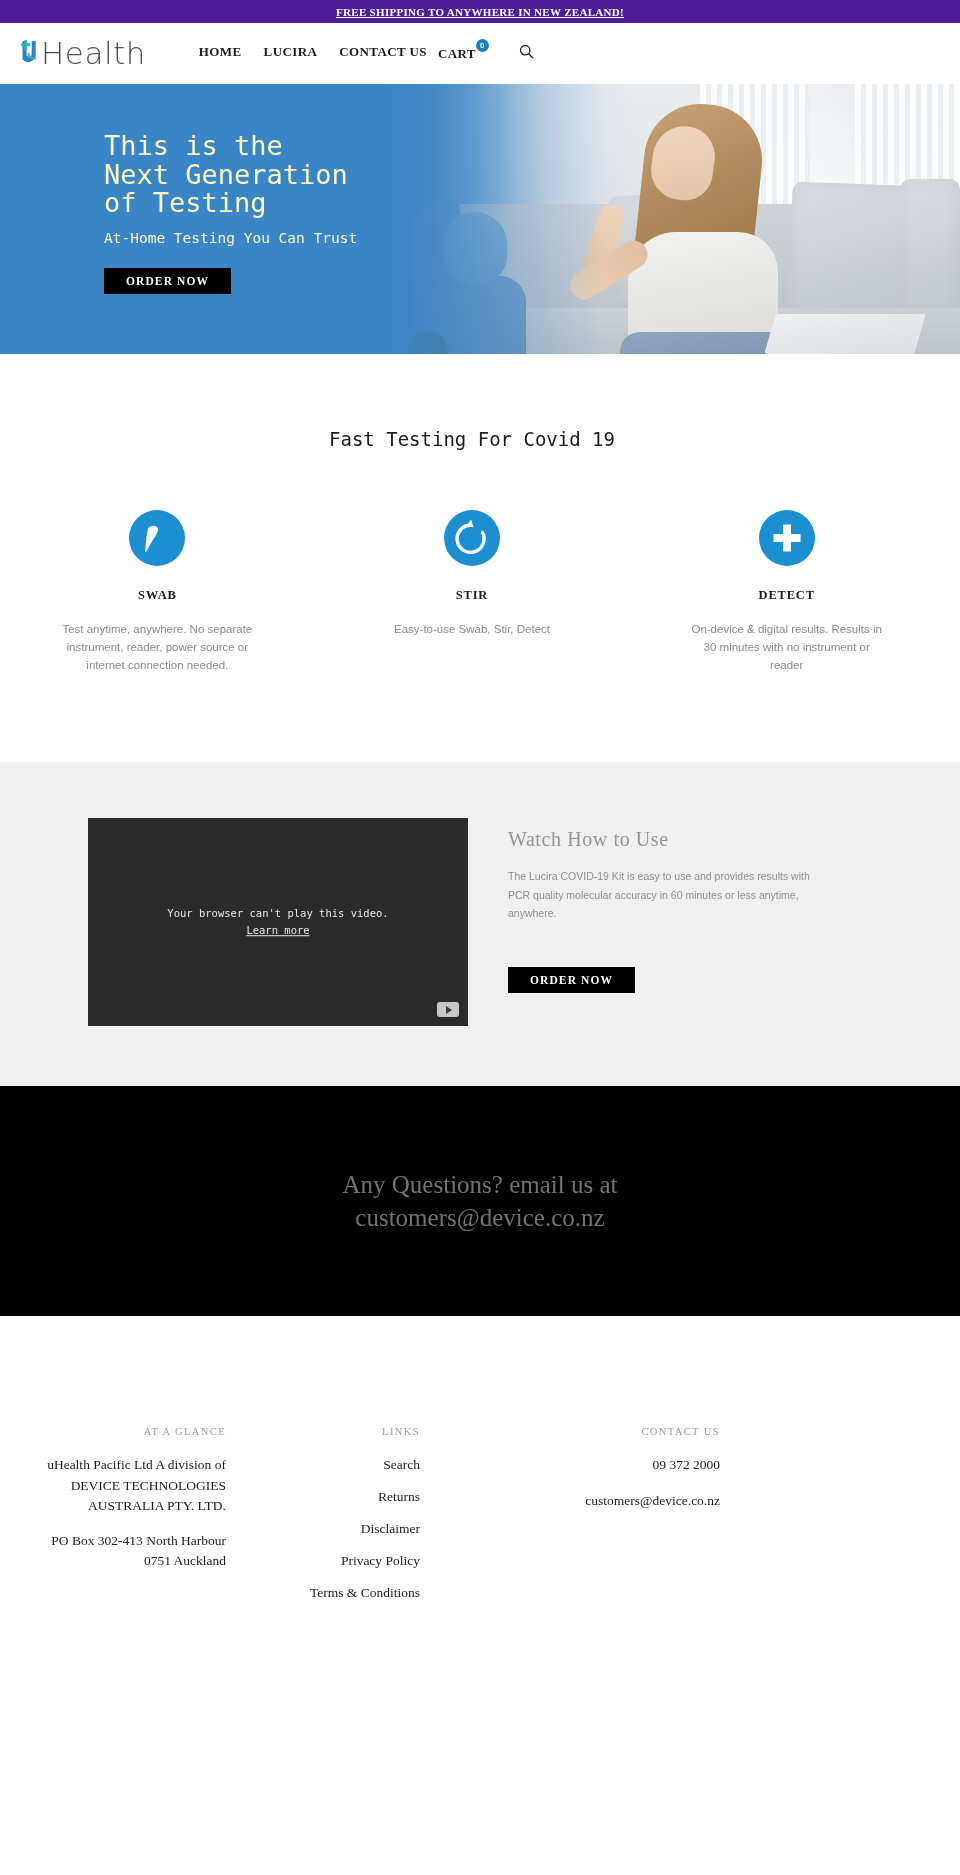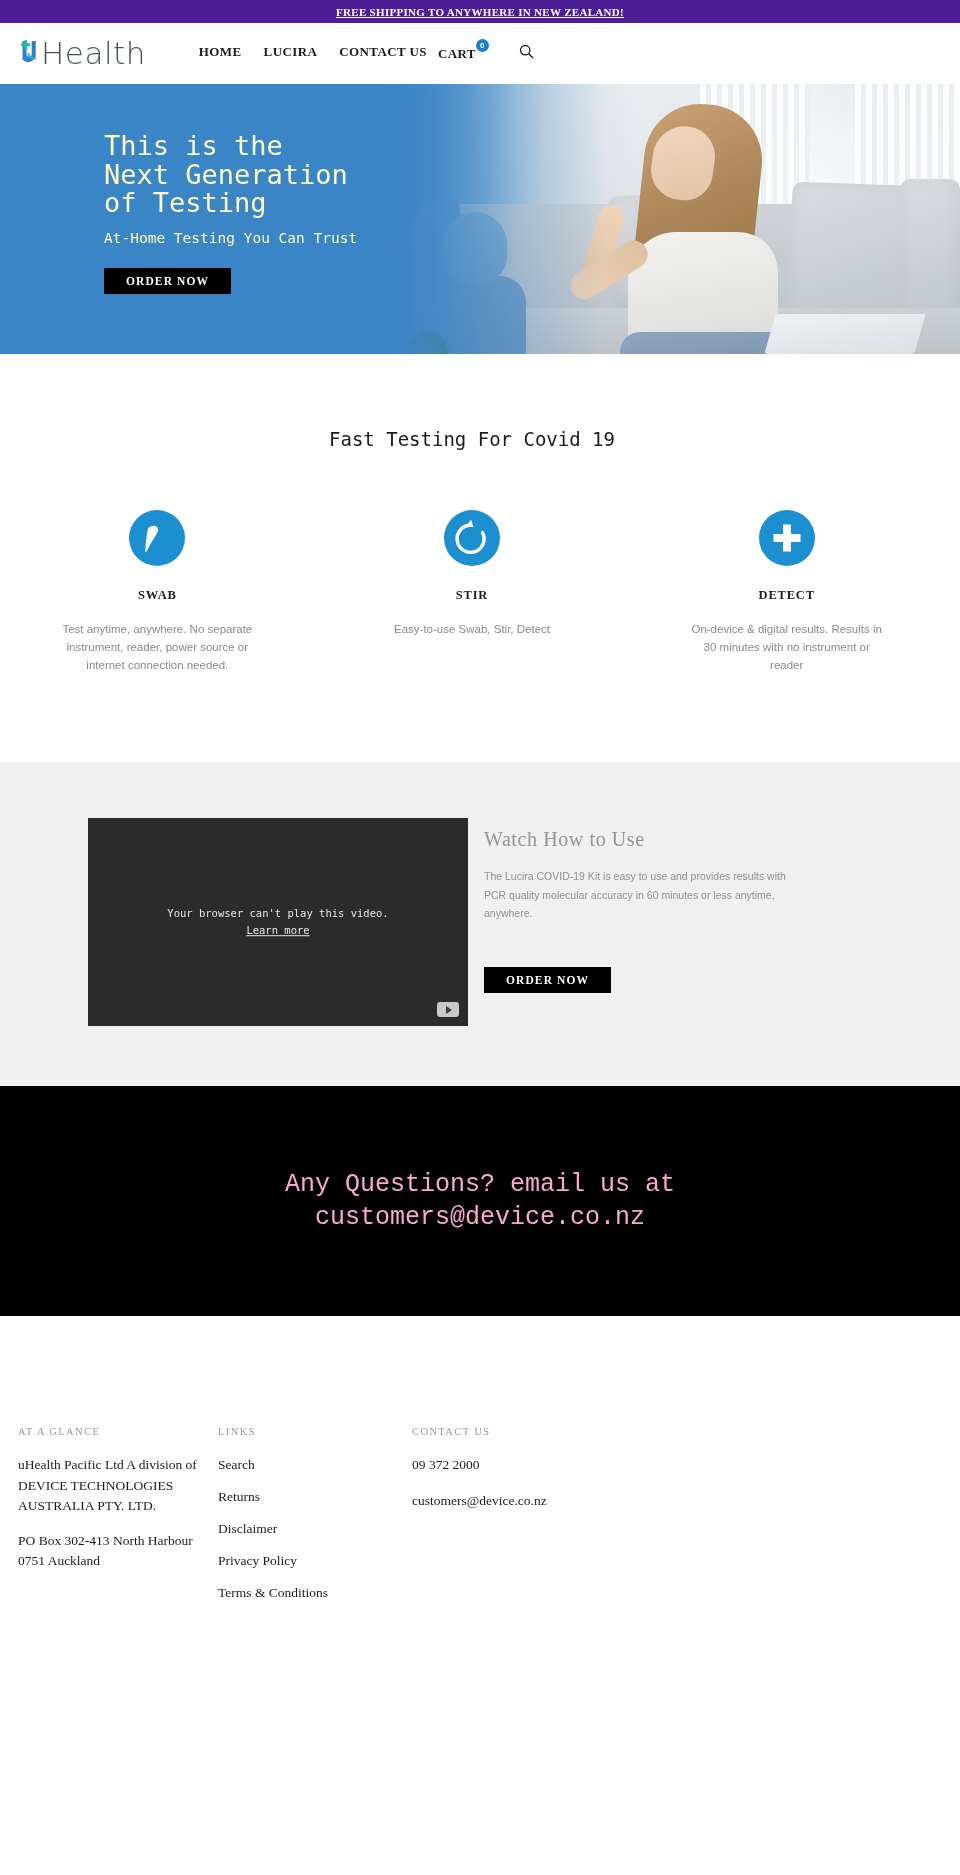--- a/index.html
+++ b/index.html
@@ -329,21 +329,21 @@
     display: flex; align-items: center; justify-content: center;
   }
   .yt-badge .tri {
     width: 0; height: 0;
     border-left: 6px solid #3c3c3c;
     border-top: 4px solid transparent;
     border-bottom: 4px solid transparent;
     margin-left: 2px;
   }
   .video-copy {
-    padding-left: 16px;
+    padding-left: 40px;
     padding-top: 10px;
     flex: 1;
   }
   .video-copy h2 {
     margin: 0 0 16px 0;
     font-family: "Liberation Serif", serif;
     font-size: 20px;
     font-weight: 400;
     color: #949494;
     letter-spacing: .6px;
@@ -361,31 +361,32 @@
   .email-cta {
     background: #000000;
     height: 230px;
     display: flex;
     align-items: center;
     justify-content: center;
   }
   .email-cta p {
     margin: 0;
     text-align: center;
-    font-family: Liberation Mono, monospace;
+    font-family: Liberation Serif, serif;
     font-size: 25px;
-    color: #f9a8d4;
+    color: #737373;
     line-height: 1.32;
     letter-spacing: 0px;
   }
 
   
   .footer {
     background: #ffffff;
-    padding: 110px 0 40px 0;
+    padding: 110px 0 40px 8px;
+    text-align: right;
   }
   .footer-row {
     display: flex;
     padding-left: 18px;
   }
   .fcol-1 { width: 200px; }
   .fcol-2 { width: 194px; }
   .fcol-3 { width: 300px; }
   .footer h4 {
     margin: 0 0 18px 0;

